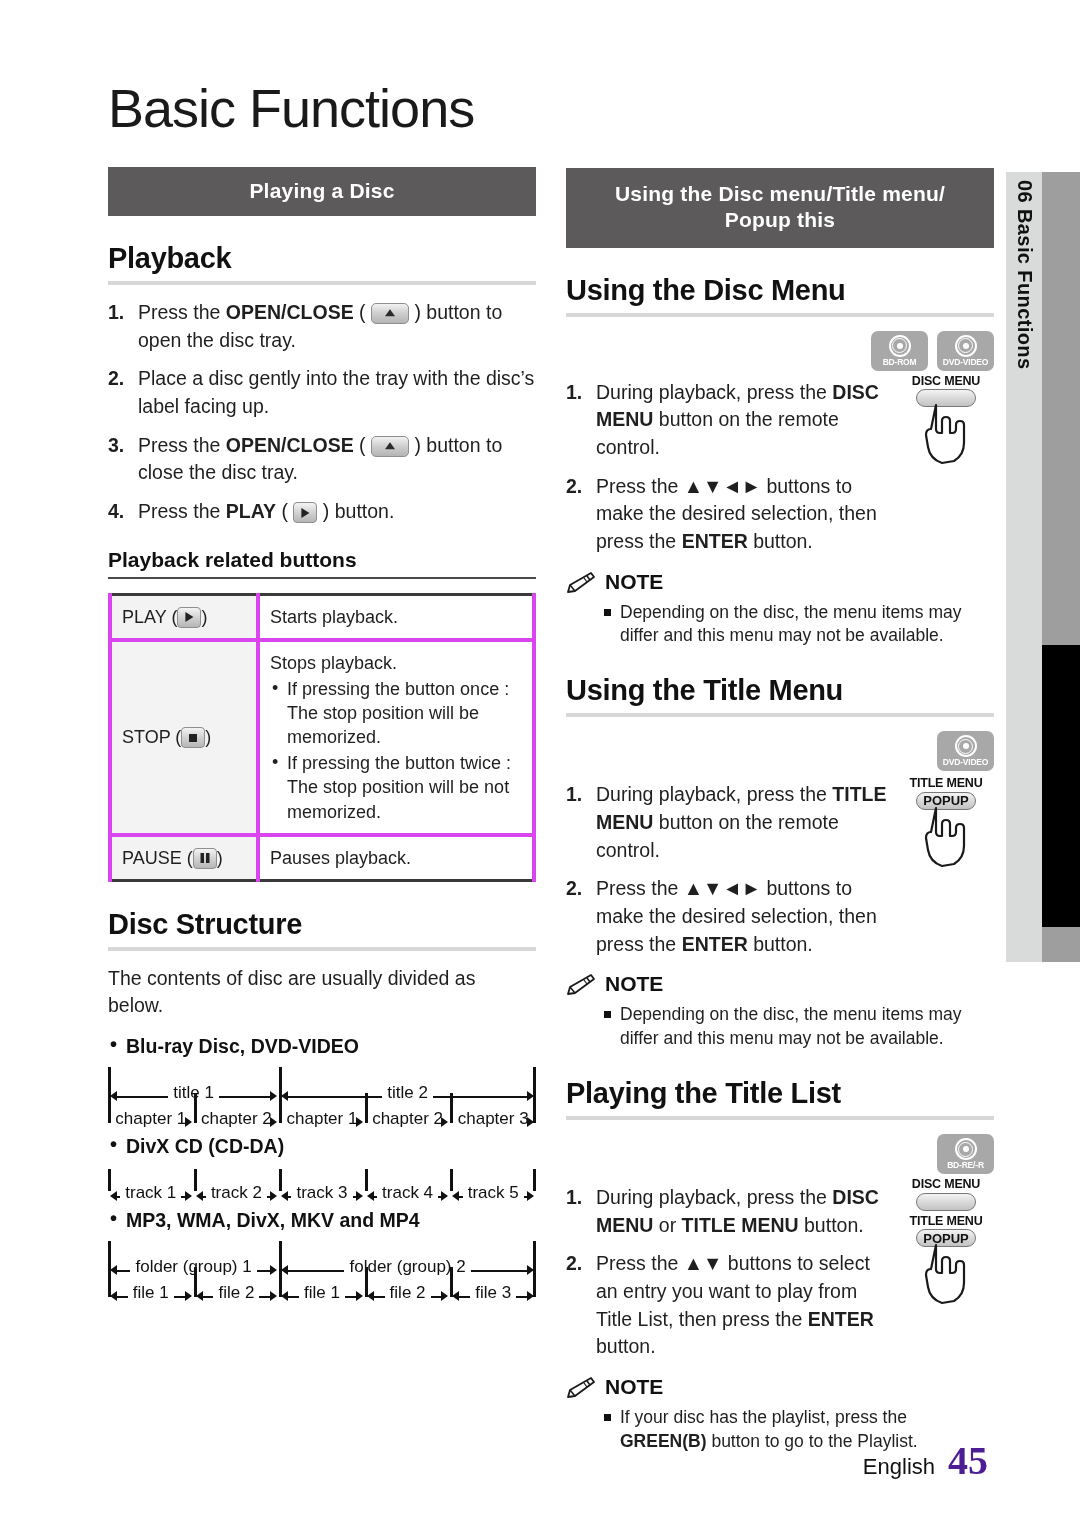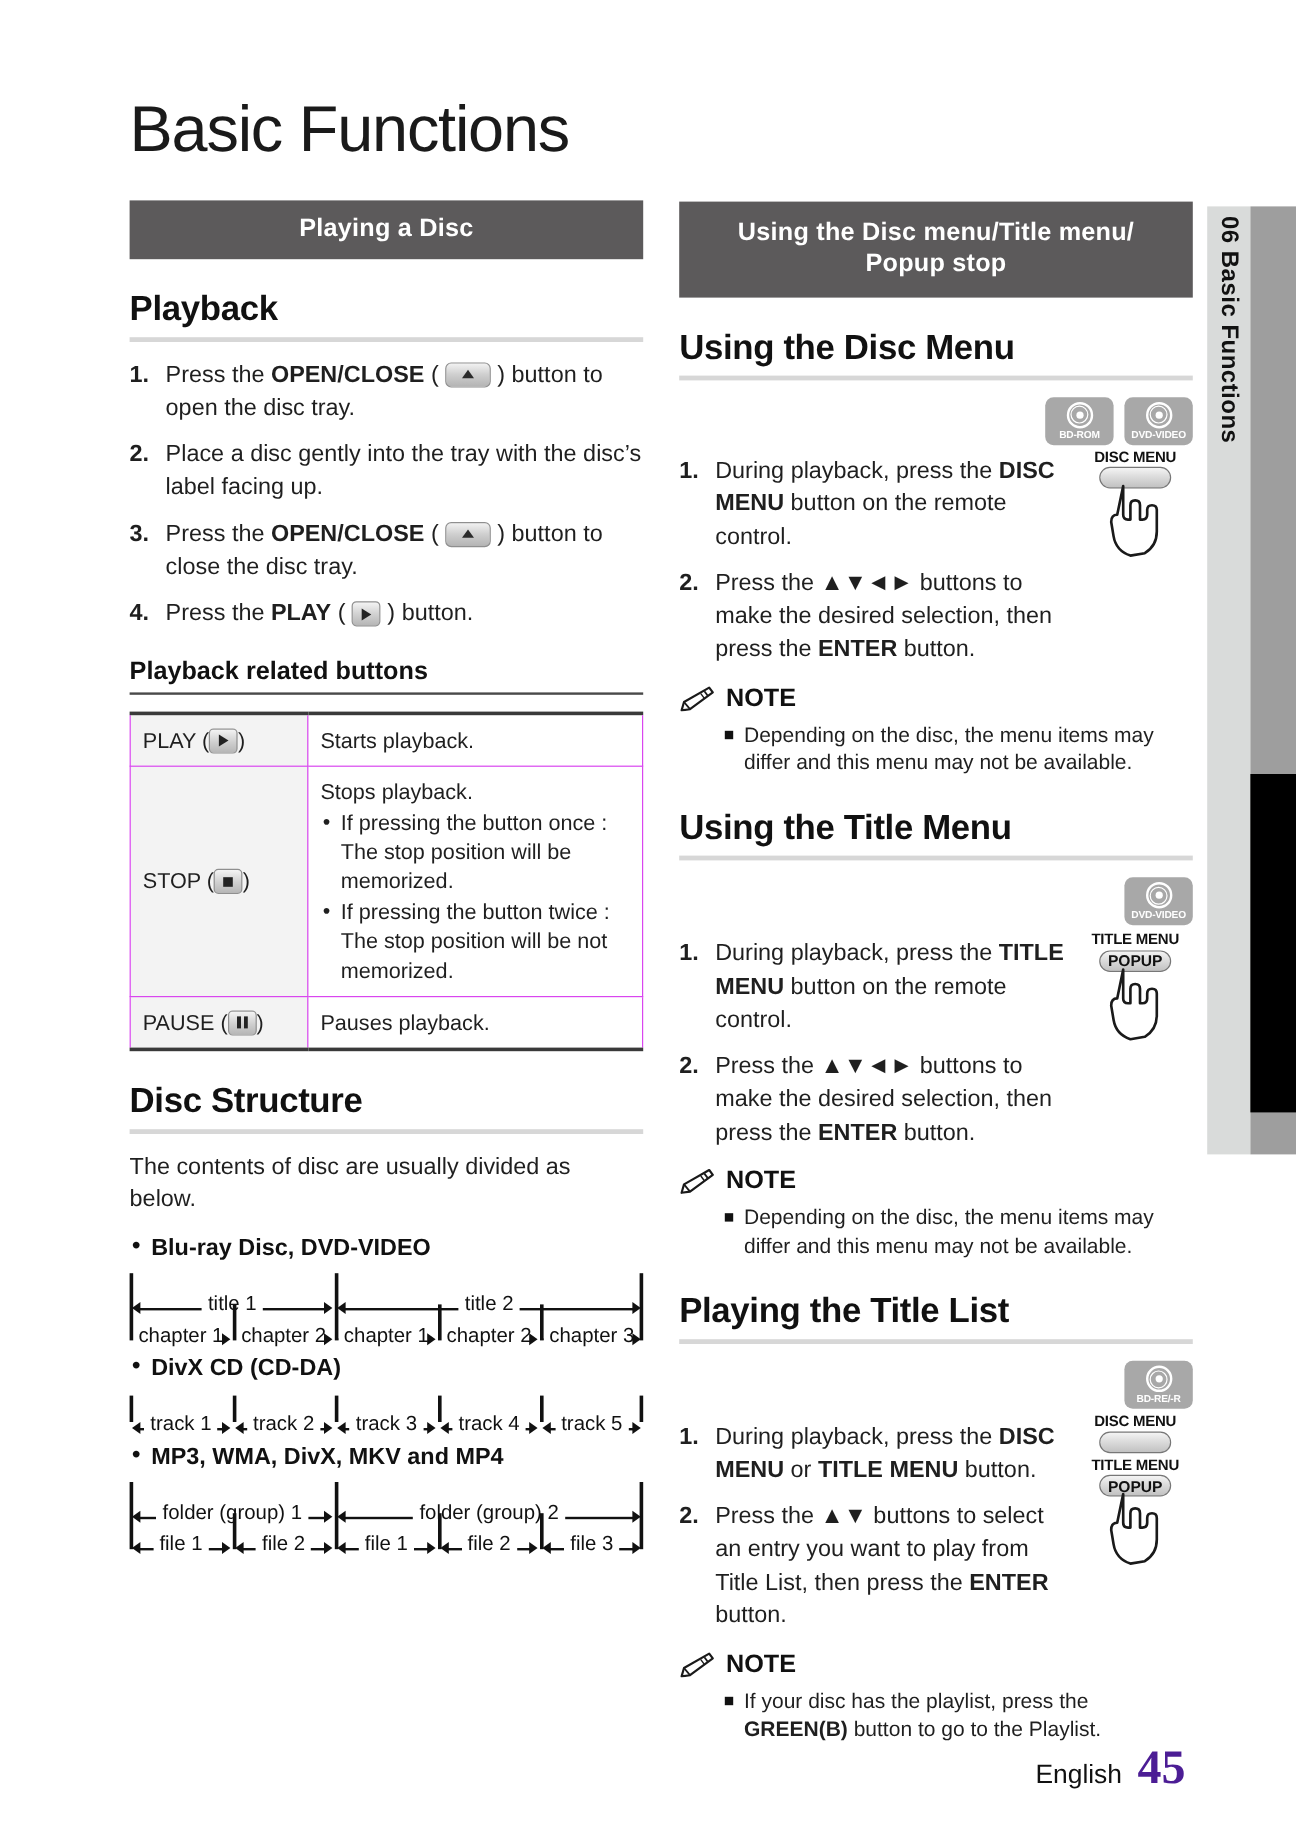--- a/index.html
+++ b/index.html
@@ -120,21 +120,21 @@
     width: 9px; height: 10px;
     background: linear-gradient(90deg,#222 0 35%,transparent 35% 65%,#222 65% 100%);
   }
 
   
   table.pb {
     width: 100%; border-collapse: collapse; margin-top: 14px;
     font-size: 18px;
   }
   table.pb td {
-    border: 1px solid #d946ef;
+    border: 4px solid #d946ef;
     padding: 9px 10px;
     vertical-align: middle;
     line-height: 1.34;
     color: #1f1f1f;
   }
   table.pb tr td:first-child {
     width: 148px; background: #f3f3f3; white-space: nowrap;
   }
   table.pb tr.thick-top td { border-top: 3px solid #3a3a3a; }
   table.pb tr.thick-bot td { border-bottom: 3px solid #3a3a3a; }
@@ -242,21 +242,21 @@
     position: relative; font-size: 17.5px; line-height: 1.36; color: #1f1f1f;
     padding-left: 16px; margin-bottom: 3px;
   }
   .note-list li::before {
     content:""; position: absolute; left: 0; top: 8px;
     width: 7px; height: 7px; background: #111;
   }
 
   
   .footer {
-    position: absolute; right: 92px; bottom: 36px;
+    position: absolute; right: 92px; bottom: 48px;
     display: flex; align-items: baseline; gap: 13px;
   }
   .footer .lang { font-size: 22px; color: #111; }
   .footer .pg { font-size: 40px; font-weight: bold; color: #4c1d95; font-family: Liberation Serif, serif; }
 
   .rel { position: relative; }
 </style>
 </head>
 <body>
 
@@ -473,21 +473,21 @@
       <div class="vline" style="left:60%;  top:26px; height:30px;"></div>
       <div class="vline" style="left:80%;  top:26px; height:30px;"></div>
     </div>
 
   </div>
 
   <div class="col-right">
 
     <div class="banner two-line">
       <div>Using the Disc menu/Title menu/</div>
-      <div>Popup stop</div>
+      <div>Popup this</div>
     </div>
 
     <div class="sec-h">Using the Disc Menu</div>
     <div class="sec-rule"></div>
 
     <div class="badges">
       <div class="badge">
         <div class="disc"></div>
         <div class="lbl">BD-ROM</div>
       </div>

